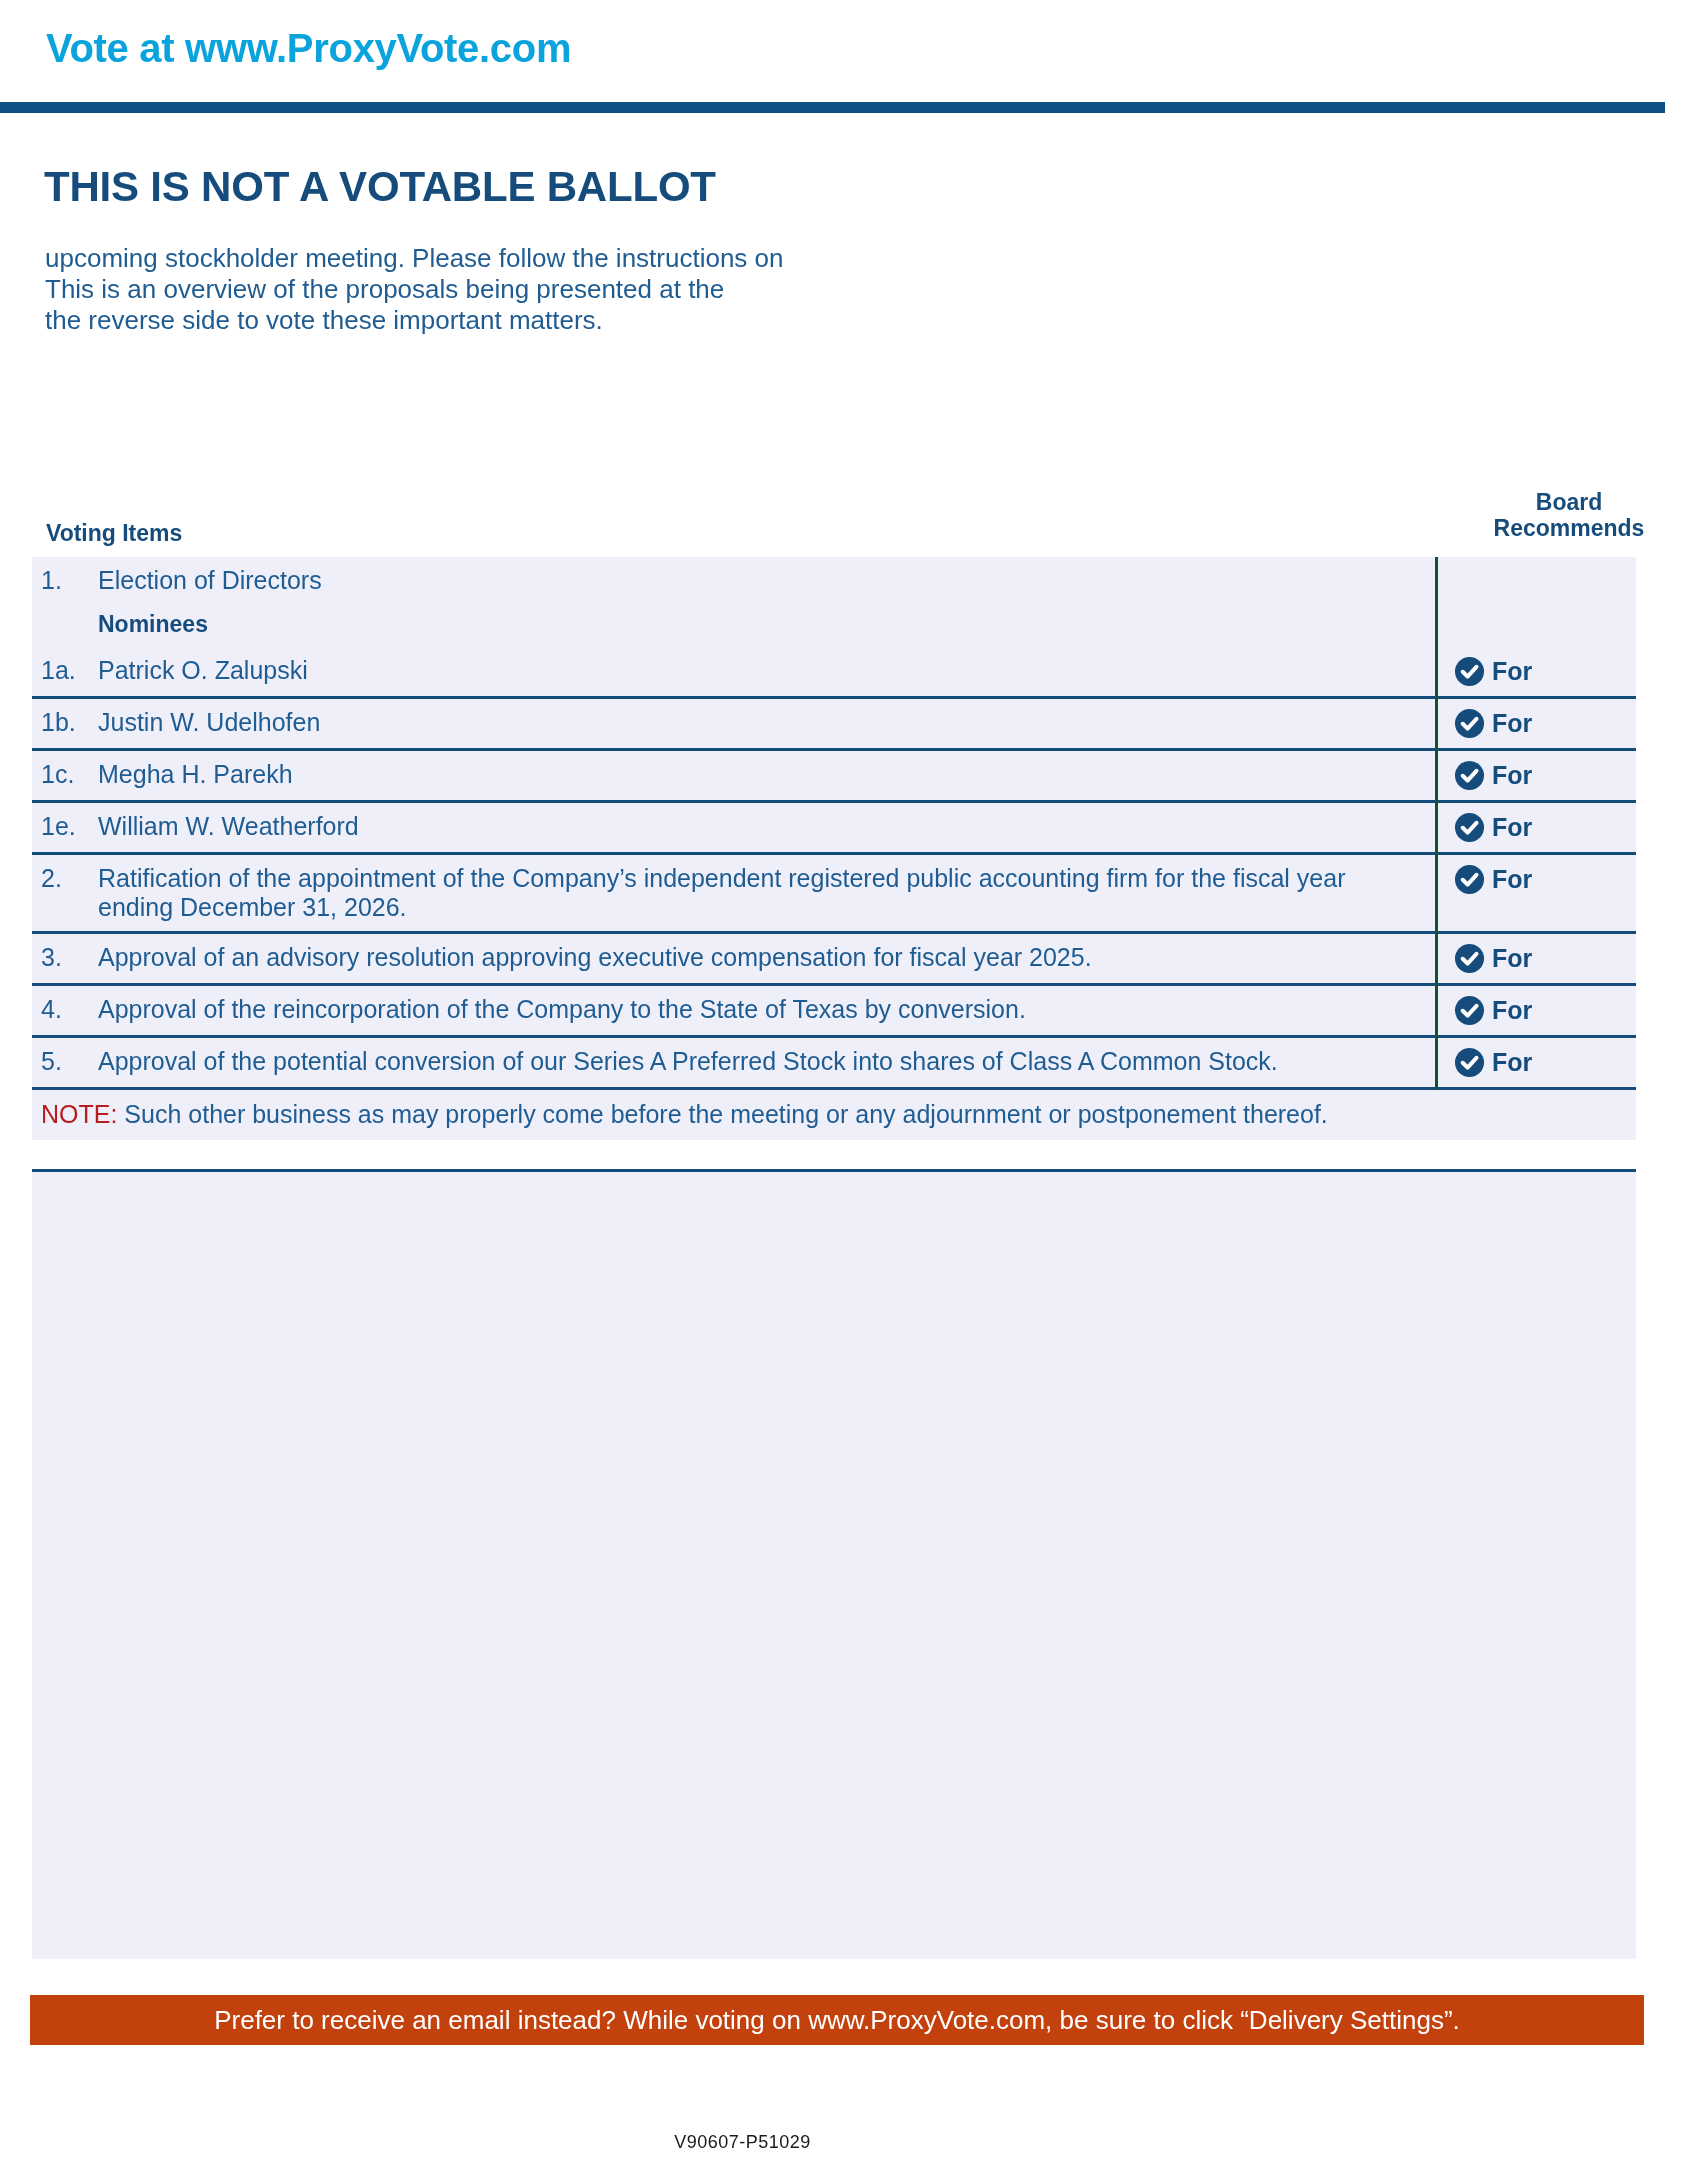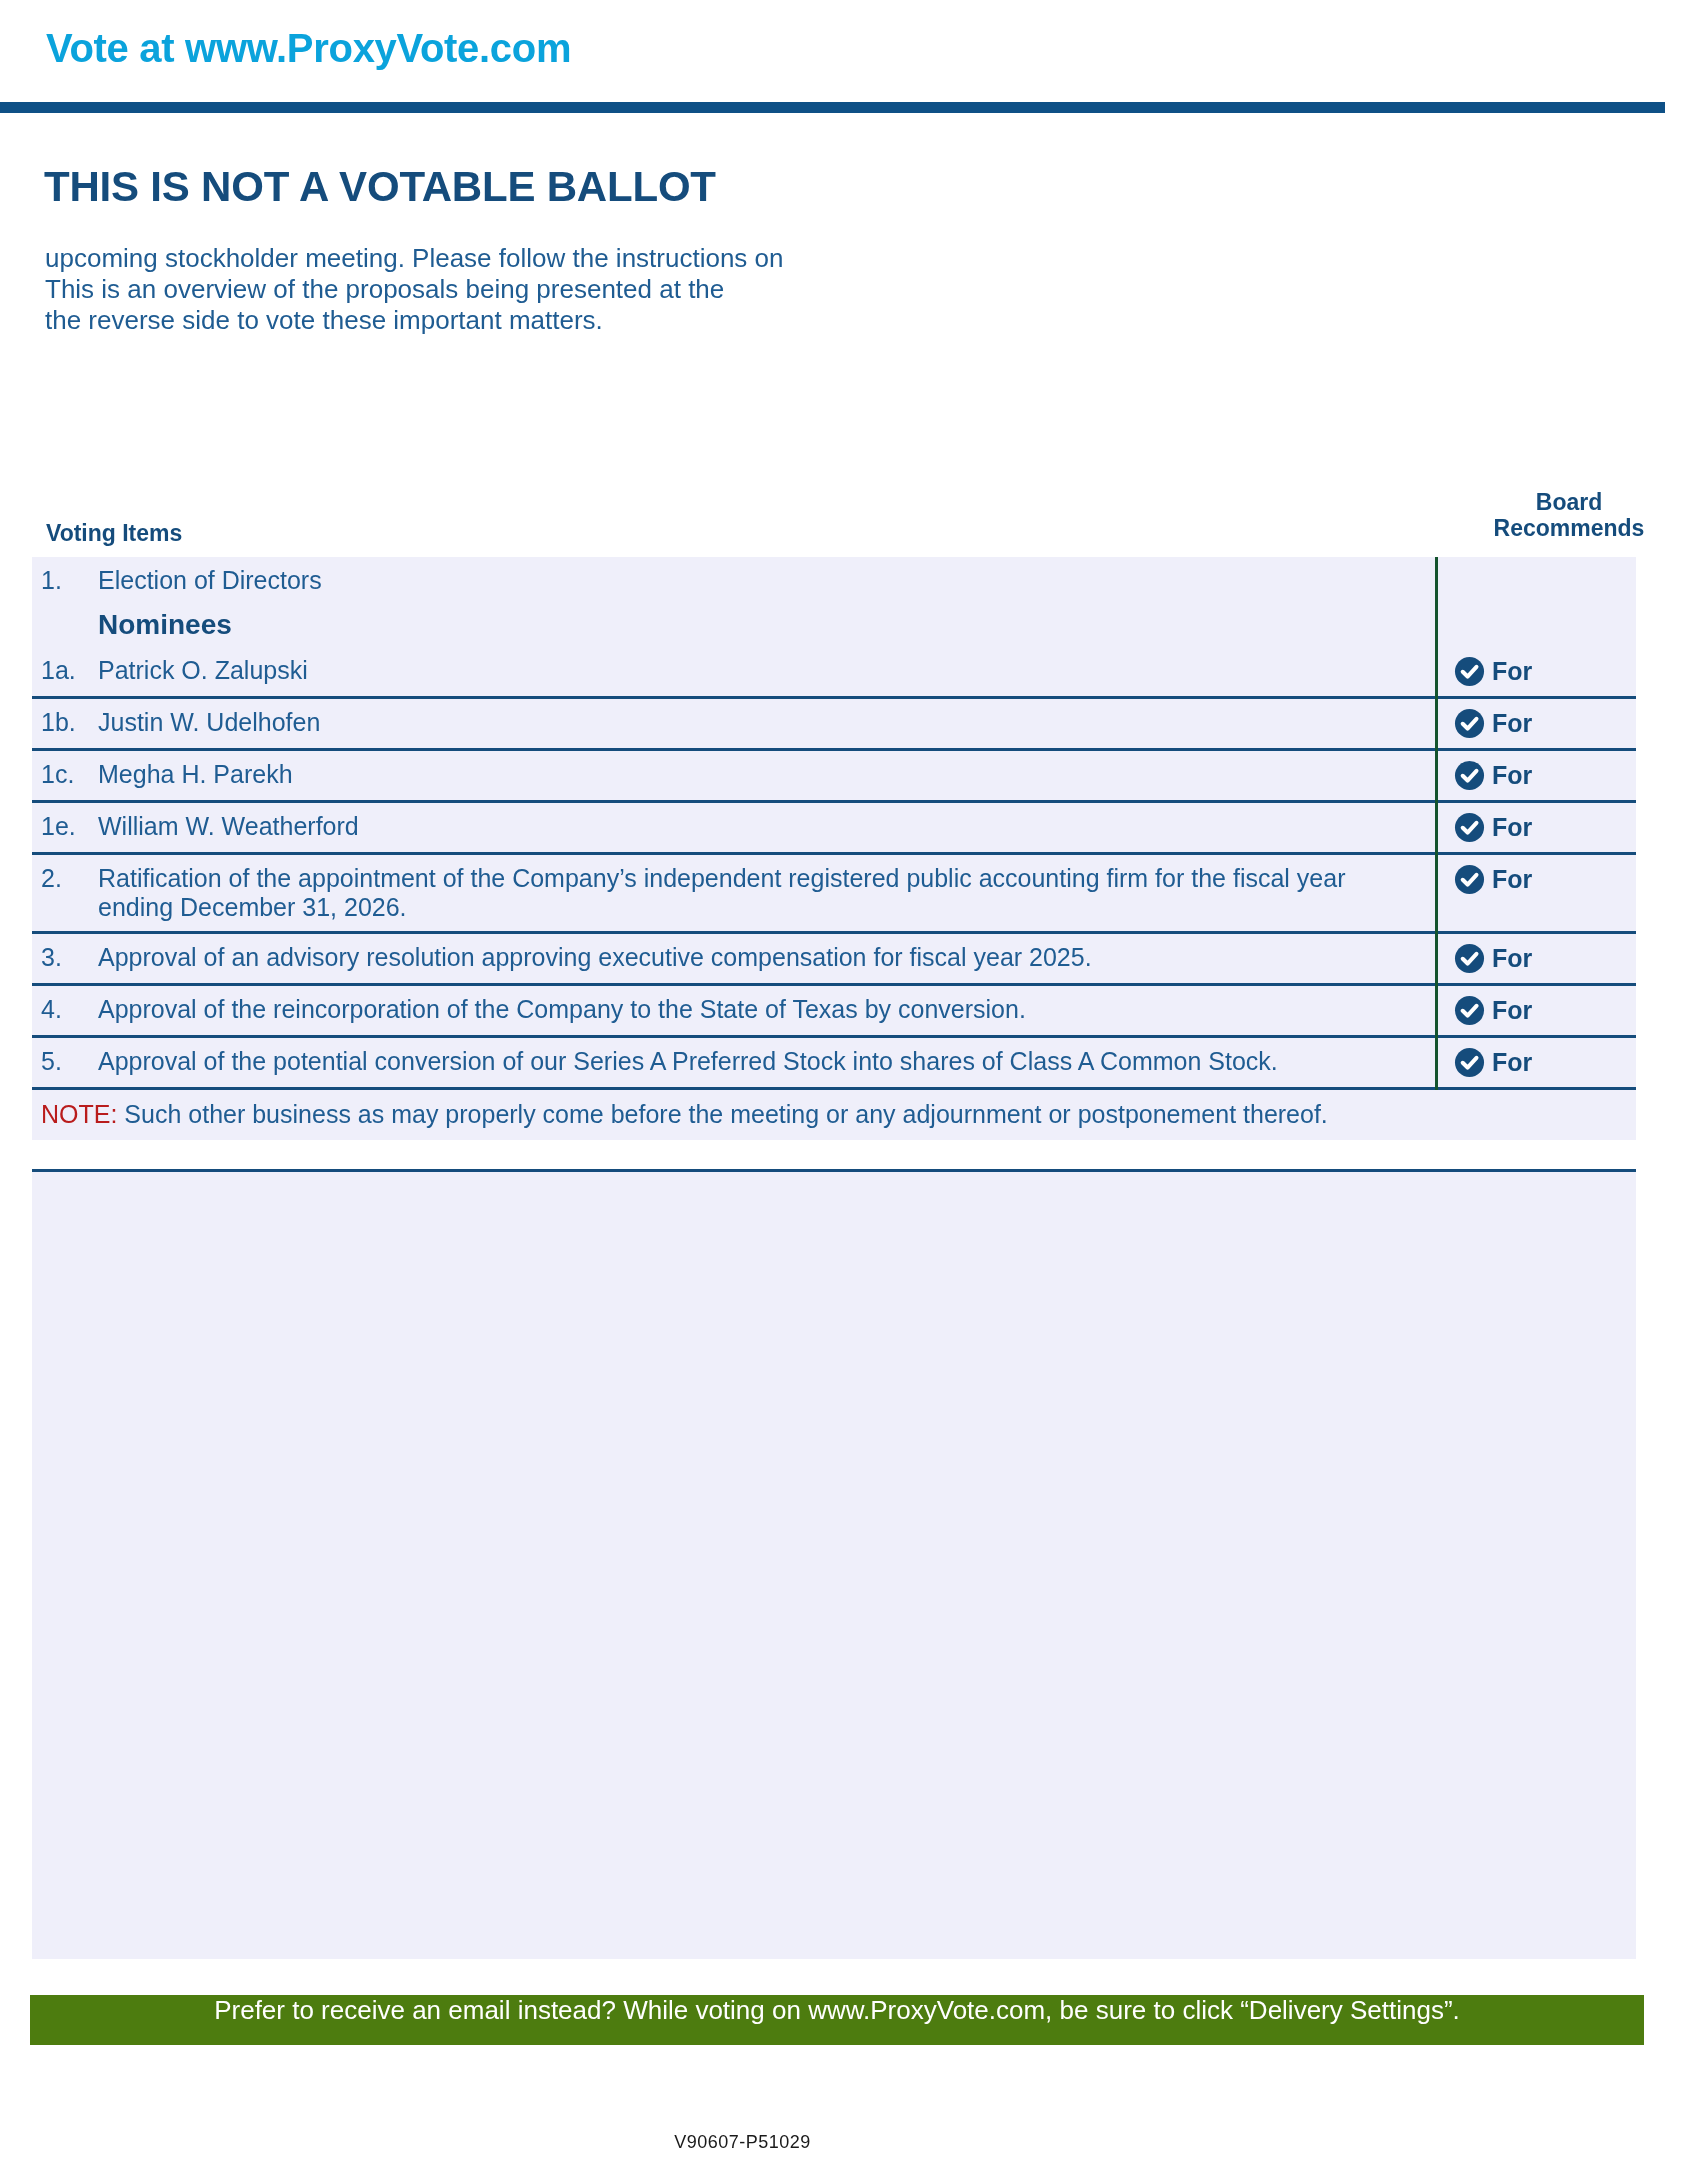--- a/index.html
+++ b/index.html
@@ -124,21 +124,21 @@
     width: 198px;
     padding: 9px 0 9px 0 !important;
     border-left: 3px solid #14532d;
   }
 
   tr.sep > td {
     border-top: 3px solid #154C7C;
   }
 
   .nominees-label {
-    font-size: 28px;
+    font-size: 23px;
     font-weight: bold;
     color: #154C7C;
     padding: 6px 0 8px 0 !important;
   }
 
   
   .rec {
     display: flex;
     align-items: center;
     gap: 7px;
@@ -192,23 +192,23 @@
     background: #EFEFFA;
   }
 
   
   .footer-bar {
     position: absolute;
     left: 30px;
     top: 1995px;
     width: 1614px;
     height: 50px;
-    background: #4d7c0f;
+    background: #c2410c;
     display: flex;
-    align-items: flex-start;
+    align-items: center;
     justify-content: center;
   }
   .footer-text {
     font-size: 26px;
     color: #ffffff;
     white-space: nowrap;
   }
 
   .control-number {
     position: absolute;

